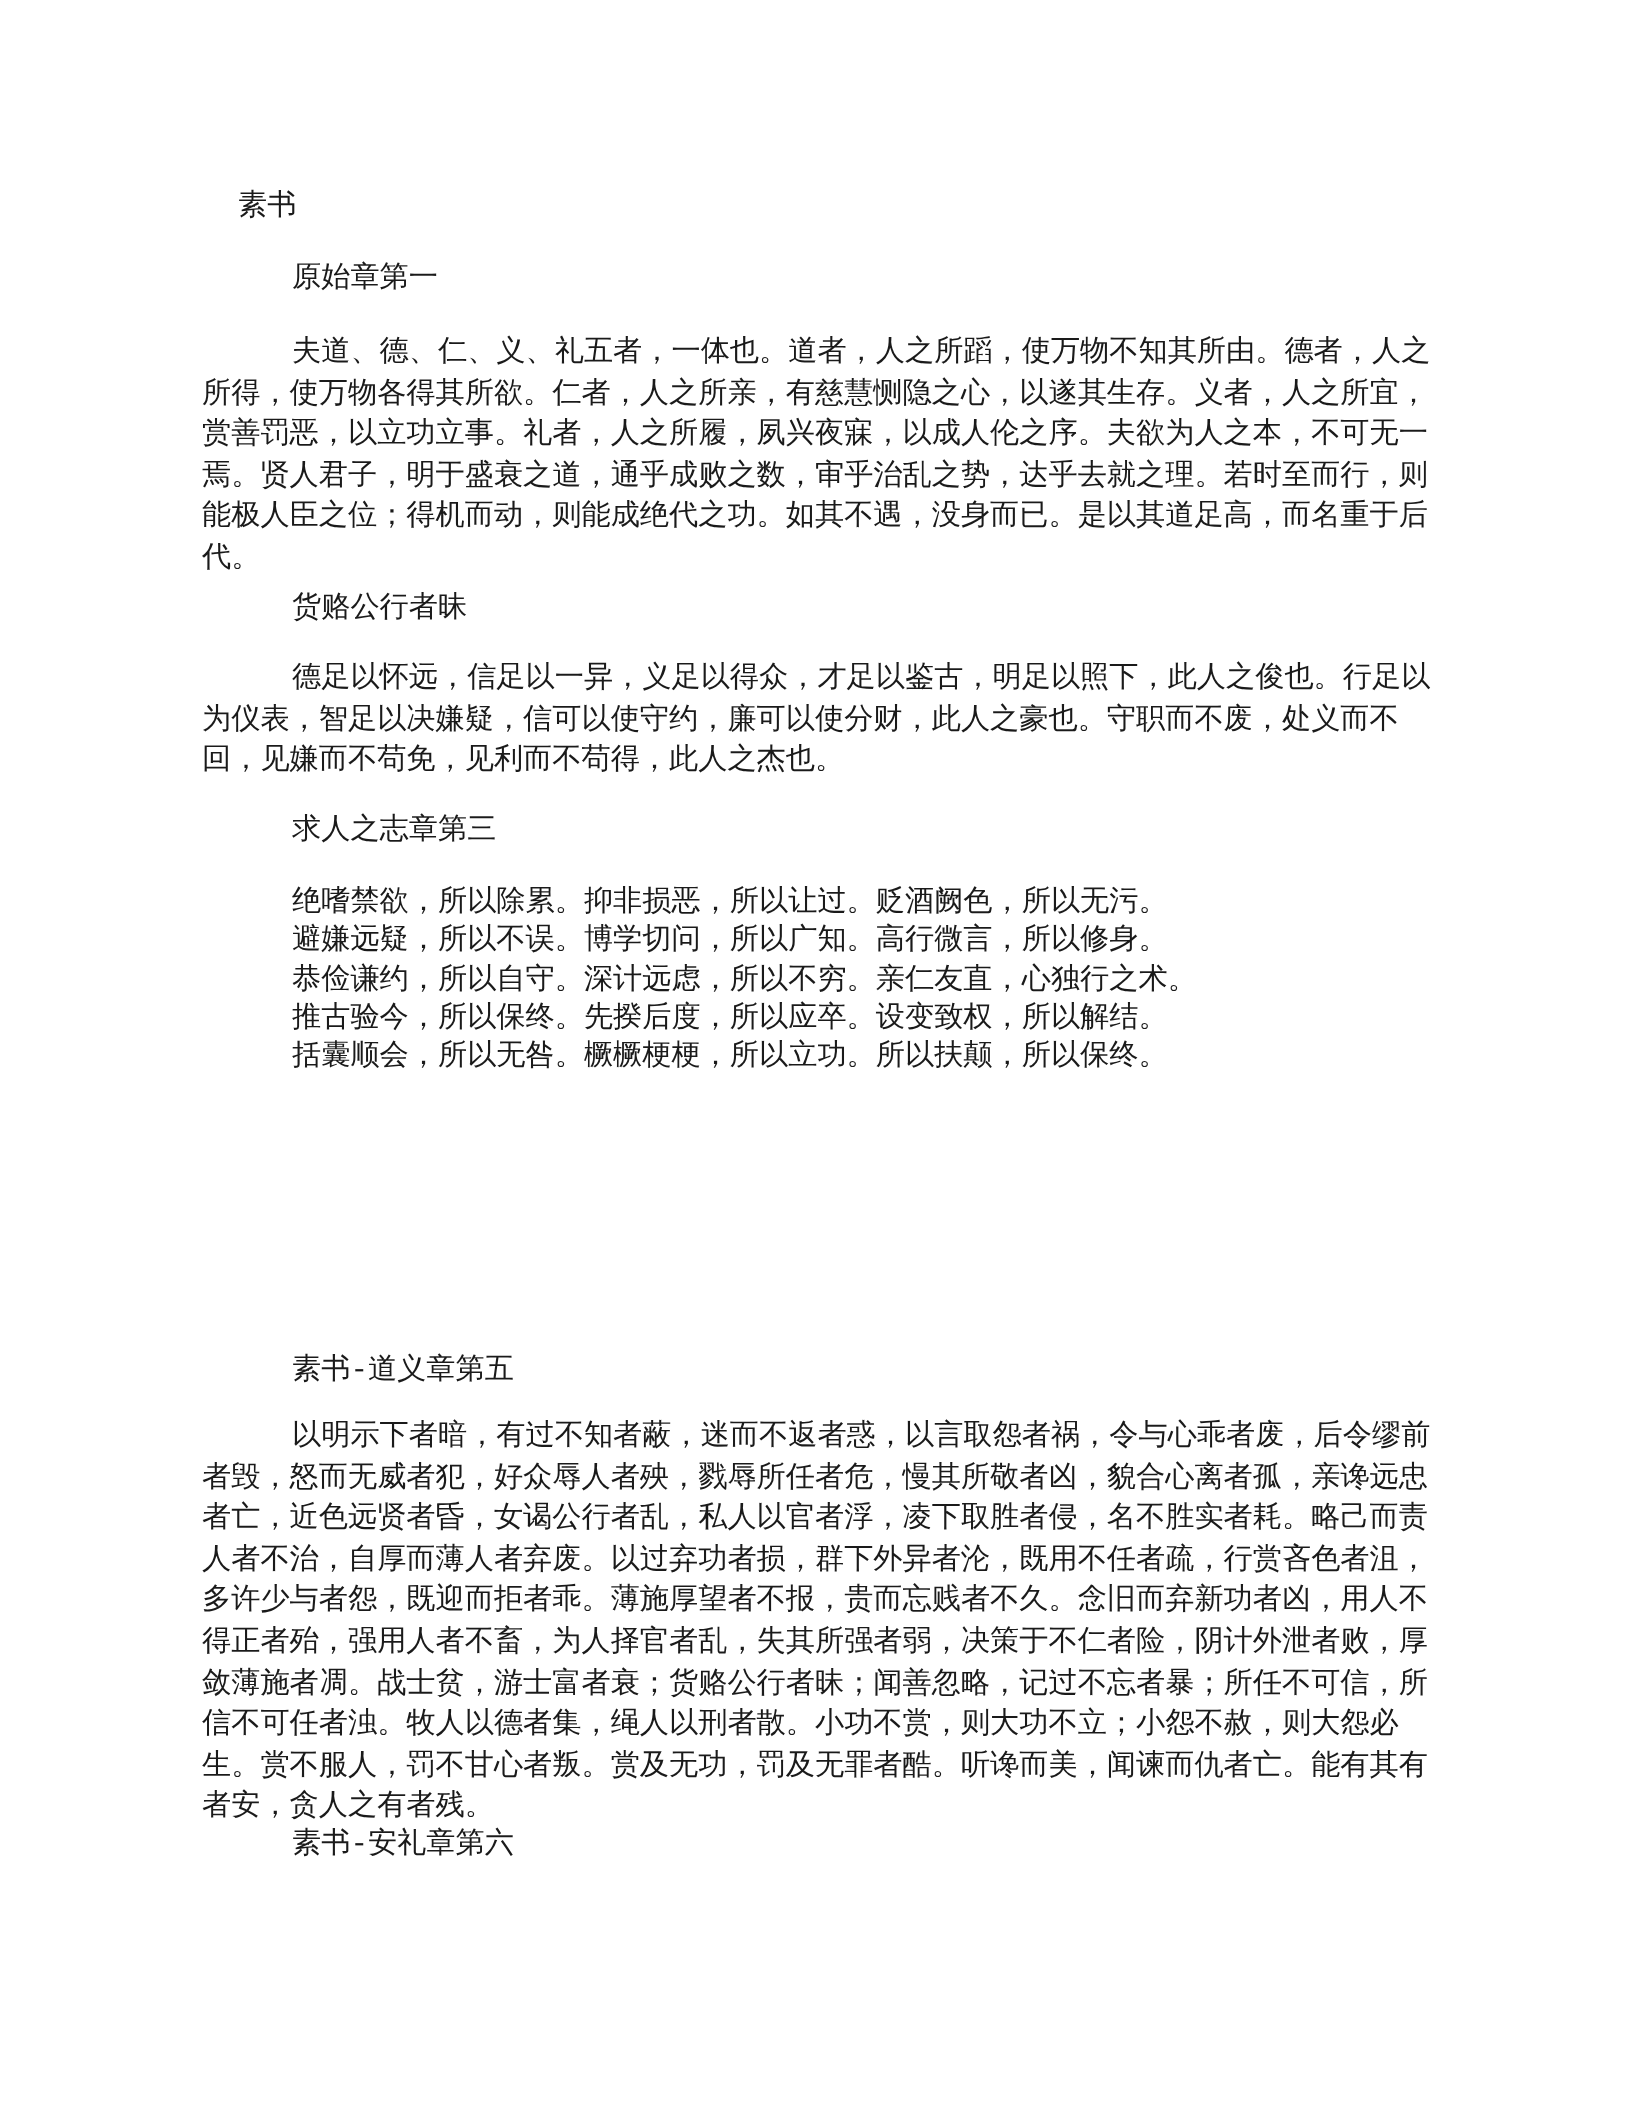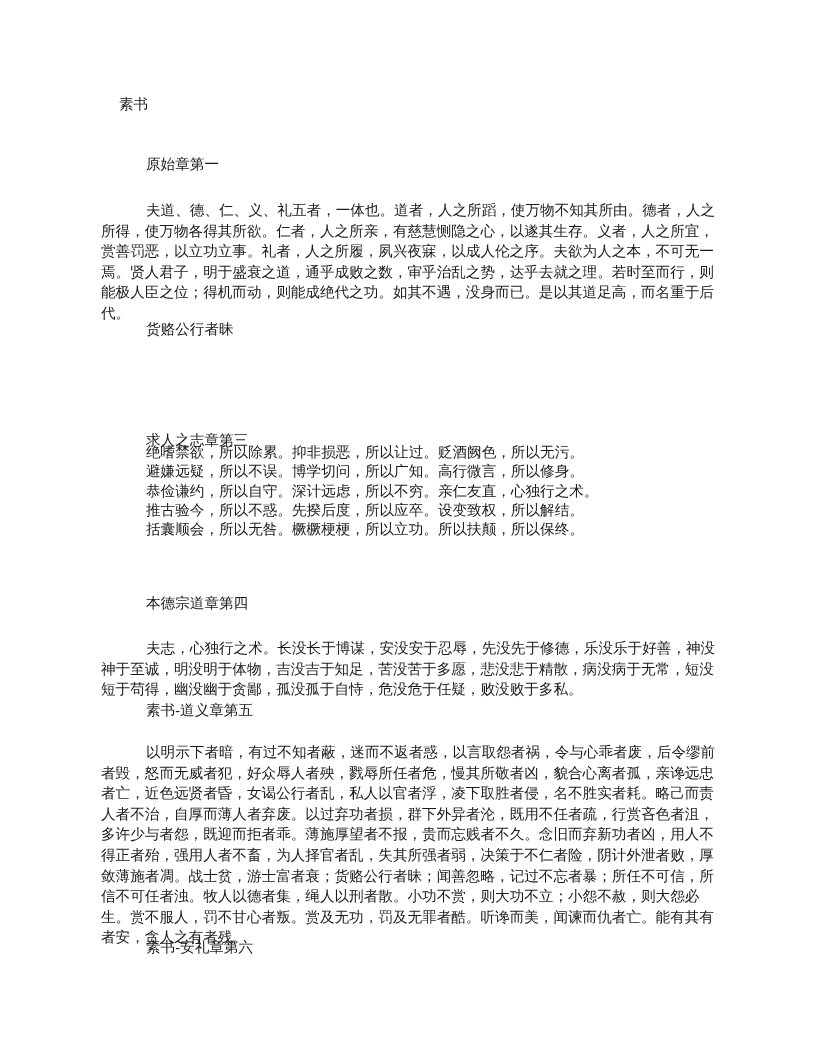--- a/index.html
+++ b/index.html
@@ -6,67 +6,66 @@
     margin: 0;
     padding: 0;
     background: #ffffff;
   }
   .page {
     position: relative;
     width: 816px;
     height: 1056px;
     background: #ffffff;
     overflow: hidden;
-    font-family: Liberation Serif, serif;
+    font-family: Liberation Mono, monospace;
     font-size: 14.6px;
     line-height: 20.6px;
     color: #1a1a1a;
   }
   .block {
     position: absolute;
     left: 101px;
     width: 615px;
     word-break: break-all;
     overflow-wrap: anywhere;
   }
   .doc-title { text-indent: 18px; }
-  .heading   { text-indent: 45px; margin-top: 24px; }
-  .para      { text-indent: 45px; margin-top: 33px; }
+  .heading   { text-indent: 45px; }
+  .para      { text-indent: 45px; }
   .verse div {
     text-indent: 45px;
     line-height: 19.3px;
   }
 </style>
 </head>
 <body>
 
 <div class="page">
 
   <div class="block doc-title" style="top: 94px;">素书</div>
 
   <div class="block heading" style="top: 130px;">原始章第一</div>
 
   <div class="block para" style="top: 167px;">夫道、德、仁、义、礼五者，一体也。道者，人之所蹈，使万物不知其所由。德者，人之所得，使万物各得其所欲。仁者，人之所亲，有慈慧恻隐之心，以遂其生存。义者，人之所宜，赏善罚恶，以立功立事。礼者，人之所履，夙兴夜寐，以成人伦之序。夫欲为人之本，不可无一焉。贤人君子，明于盛衰之道，通乎成败之数，审乎治乱之势，达乎去就之理。若时至而行，则能极人臣之位；得机而动，则能成绝代之功。如其不遇，没身而已。是以其道足高，而名重于后代。</div>
 
   <div class="block heading" style="top: 295px;">货赂公行者昧</div>
 
+  <div class="block para" style="top: 330px;">德足以怀远，信足以一异，义足以得众，才足以鉴古，明足以照下，此人之俊也。行足以为仪表，智足以决嫌疑，信可以使守约，廉可以使分财，此人之豪也。守职而不废，处义而不回，见嫌而不苟免，见利而不苟得，此人之杰也。</div>
 
   <div class="block heading" style="top: 406px;">求人之志章第三</div>
 
   <div class="block verse" style="top: 443px;">
     <div>绝嗜禁欲，所以除累。抑非损恶，所以让过。贬酒阙色，所以无污。</div>
     <div>避嫌远疑，所以不误。博学切问，所以广知。高行微言，所以修身。</div>
     <div>恭俭谦约，所以自守。深计远虑，所以不穷。亲仁友直，心独行之术。</div>
-    <div>推古验今，所以不惑。先揆后度，所以应卒。设变致权，所以解结。</div>
+    <div>推古验今，所以保终。先揆后度，所以应卒。设变致权，所以解结。</div>
     <div>括囊顺会，所以无咎。橛橛梗梗，所以立功。所以扶颠，所以保终。</div>
   </div>
 
-  <div class="block heading" style="top: 569px;">本德宗道章第四</div>
 
-  <div class="block para" style="top: 605px;">夫志，心独行之术。长没长于博谋，安没安于忍辱，先没先于修德，乐没乐于好善，神没神于至诚，明没明于体物，吉没吉于知足，苦没苦于多愿，悲没悲于精散，病没病于无常，短没短于苟得，幽没幽于贪鄙，孤没孤于自恃，危没危于任疑，败没败于多私。</div>
 
   <div class="block heading" style="top: 676px;">素书-道义章第五</div>
 
   <div class="block para" style="top: 709px;">以明示下者暗，有过不知者蔽，迷而不返者惑，以言取怨者祸，令与心乖者废，后令缪前者毁，怒而无威者犯，好众辱人者殃，戮辱所任者危，慢其所敬者凶，貌合心离者孤，亲谗远忠者亡，近色远贤者昏，女谒公行者乱，私人以官者浮，凌下取胜者侵，名不胜实者耗。略己而责人者不治，自厚而薄人者弃废。以过弃功者损，群下外异者沦，既用不任者疏，行赏吝色者沮，多许少与者怨，既迎而拒者乖。薄施厚望者不报，贵而忘贱者不久。念旧而弃新功者凶，用人不得正者殆，强用人者不畜，为人择官者乱，失其所强者弱，决策于不仁者险，阴计外泄者败，厚敛薄施者凋。战士贫，游士富者衰；货赂公行者昧；闻善忽略，记过不忘者暴；所任不可信，所信不可任者浊。牧人以德者集，绳人以刑者散。小功不赏，则大功不立；小怨不赦，则大怨必生。赏不服人，罚不甘心者叛。赏及无功，罚及无罪者酷。听谗而美，闻谏而仇者亡。能有其有者安，贪人之有者残。</div>
 
   <div class="block heading" style="top: 913px;">素书-安礼章第六</div>
 
 </div>
 
 </body></html>

